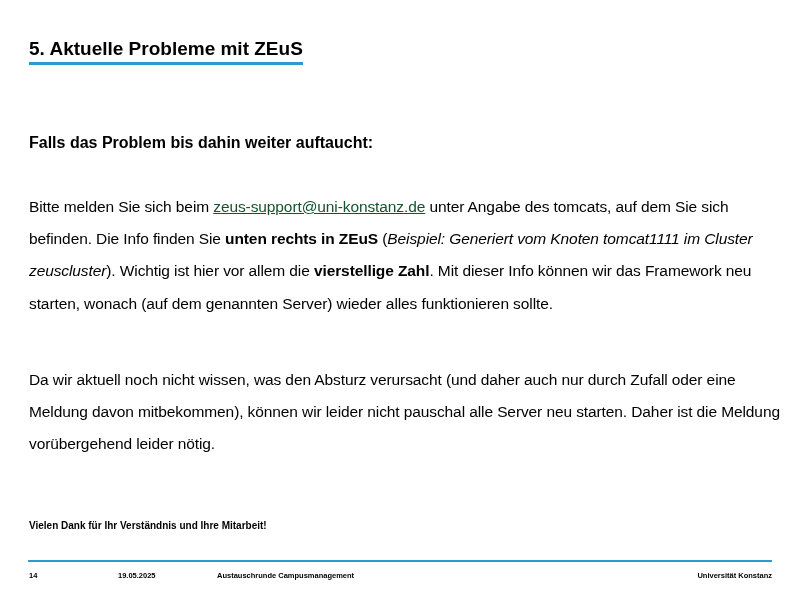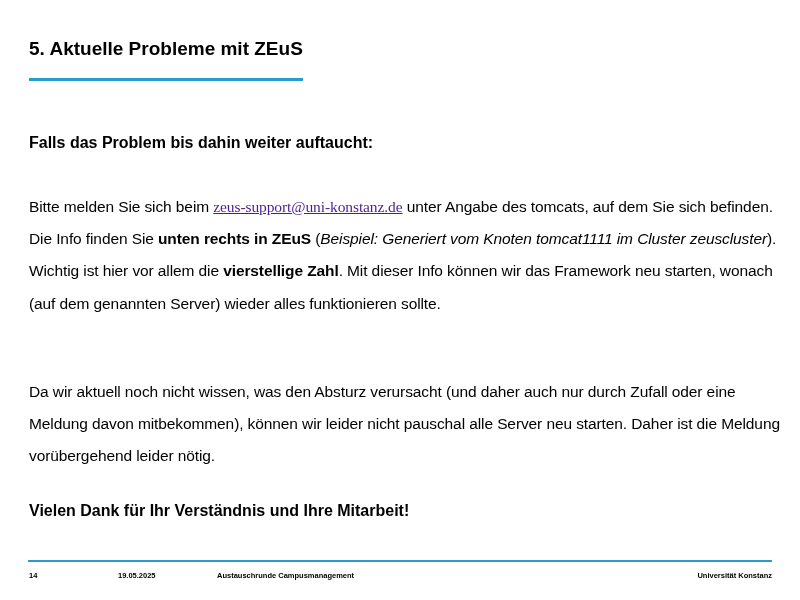--- a/index.html
+++ b/index.html
@@ -16,21 +16,21 @@
       color: #000000;
     }
     .slide-title {
       position: absolute;
       left: 29px;
       top: 38px;
       font-size: 19px;
       font-weight: bold;
       line-height: 22px;
       margin: 0;
-      padding-bottom: 18px;
+      padding-bottom: 2px;
       border-bottom: 3px solid #2a9ccb;
       display: inline-block;
     }
     .subheading {
       position: absolute;
       left: 29px;
       top: 133px;
       font-size: 16px;
       font-weight: bold;
       margin: 0;
@@ -39,34 +39,33 @@
     .body-text {
       position: absolute;
       left: 29px;
       width: 755px;
       font-size: 15.5px;
       line-height: 32.2px;
       margin: 0;
       letter-spacing: -0.1px;
     }
     .para1 { top: 191px; }
-    .para2 { top: 376px; }
+    .para2 { top: 364px; }
     .closing {
       position: absolute;
       left: 29px;
-      top: 501px;
-      font-size: 16px;
+      top: 516px;
+      font-size: 10px;
       font-weight: bold;
       margin: 0;
       line-height: 20px;
     }
     .mail-link {
-      color: #4c1d95;
+      color: #14532d;
       text-decoration: underline;
-      font-family: Liberation Serif, serif;
     }
     .footer-line {
       position: absolute;
       left: 28px;
       top: 560px;
       width: 744px;
       height: 2px;
       background: #2a9ccb;
     }
     .footer {

